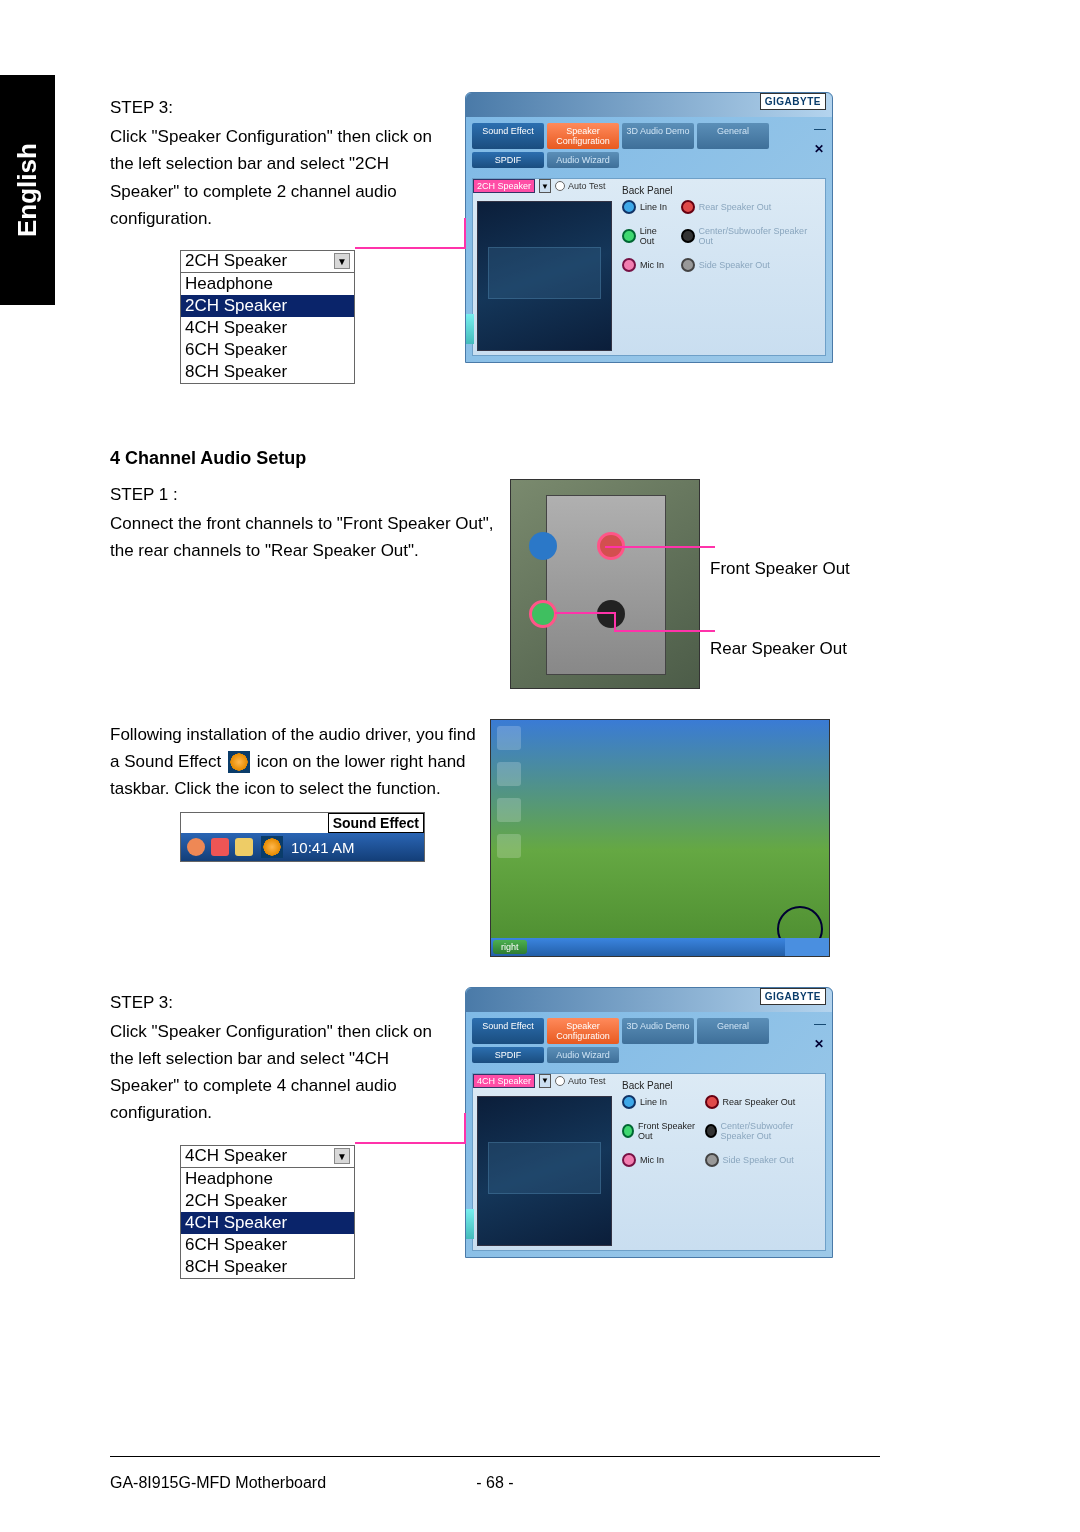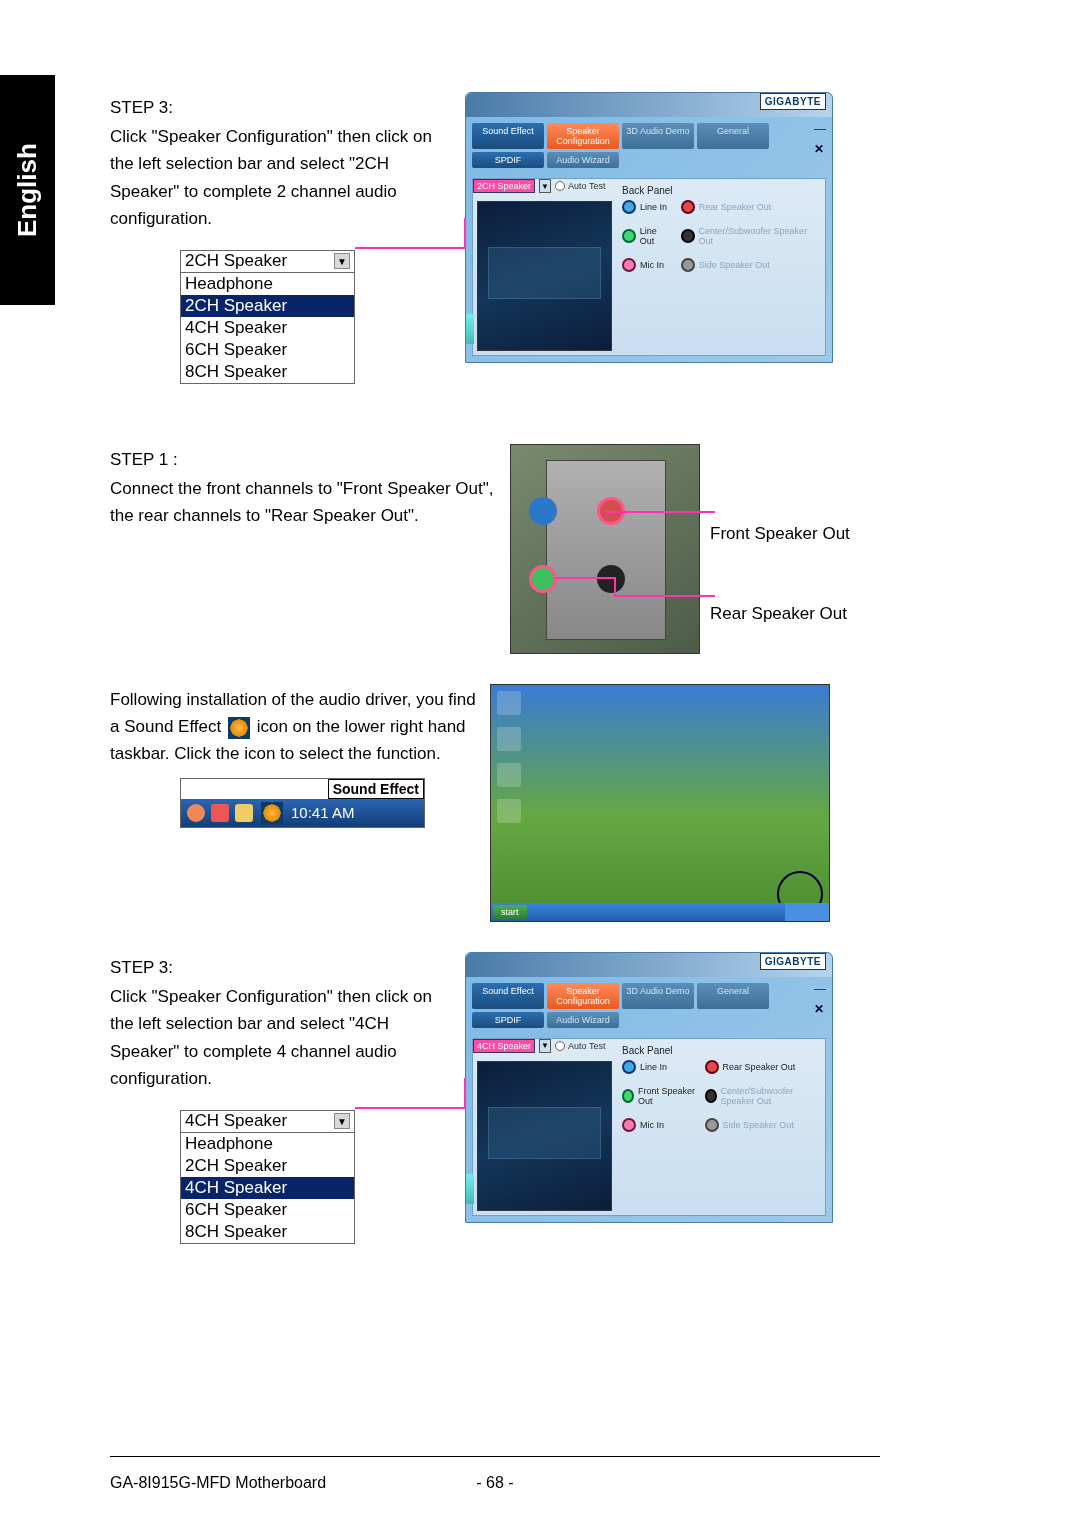--- a/index.html
+++ b/index.html
@@ -310,20 +310,21 @@
           </div>
         </div>
         <svg class="pinkline" style="left:-110px;top:126px;width:120px;height:40px;">
             <path d="M0,30 L110,30 L110,-20"></path>
           </svg>
       </div>
     </div>
   </div>
 
   <div class="section" style="margin-top:60px;">
+    <p class="section-title">4 Channel Audio Setup</p>
 
     <div class="row s4-group" style="margin-top:4px;">
       <div class="left-col" style="flex-basis:390px;">
         <p class="step-label">STEP 1 :</p>
         <p>Connect the front channels to "Front Speaker Out", the rear channels to "Rear Speaker Out".</p>
       </div>
       <div style="position:relative;display:flex;gap:10px;">
         <div class="mobo-photo">
           <div class="mobo-plate"></div>
           <div class="mobo-jackrow r1">
@@ -369,21 +370,21 @@
       <div class="right-col">
         <div class="desktop">
           <div class="icons">
             <div class="dicon"></div>
             <div class="dicon"></div>
             <div class="dicon"></div>
             <div class="dicon"></div>
           </div>
           <div class="circle-mark"></div>
           <div class="taskbar">
-            <span class="start">start</span>
+            <span class="start">right</span>
             <span class="tray"></span>
           </div>
         </div>
       </div>
     </div>
 
     <div class="row" style="margin-top:30px;">
       <div class="left-col">
         <p class="step-label">STEP 3:</p>
         <p>Click "Speaker Configuration" then click on the left selection bar and select "4CH Speaker" to complete 4 channel audio configuration.</p>

